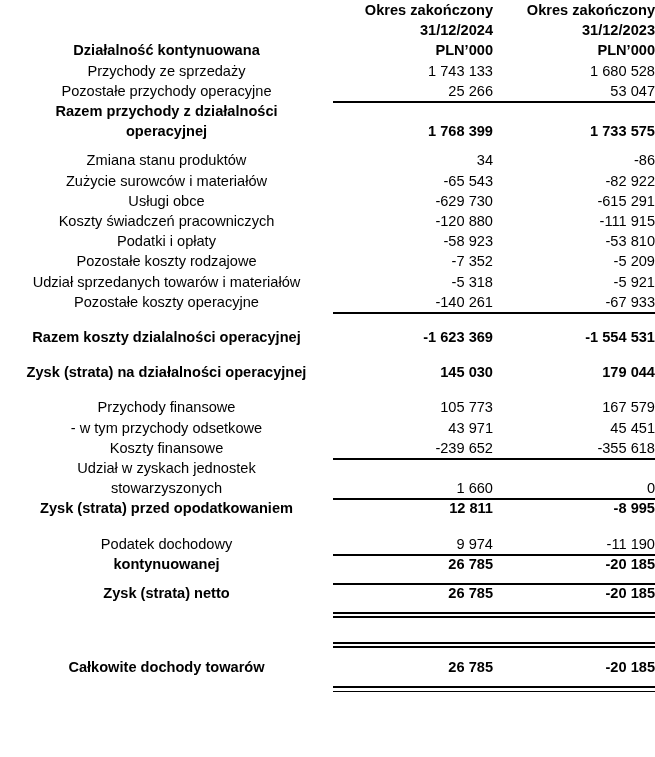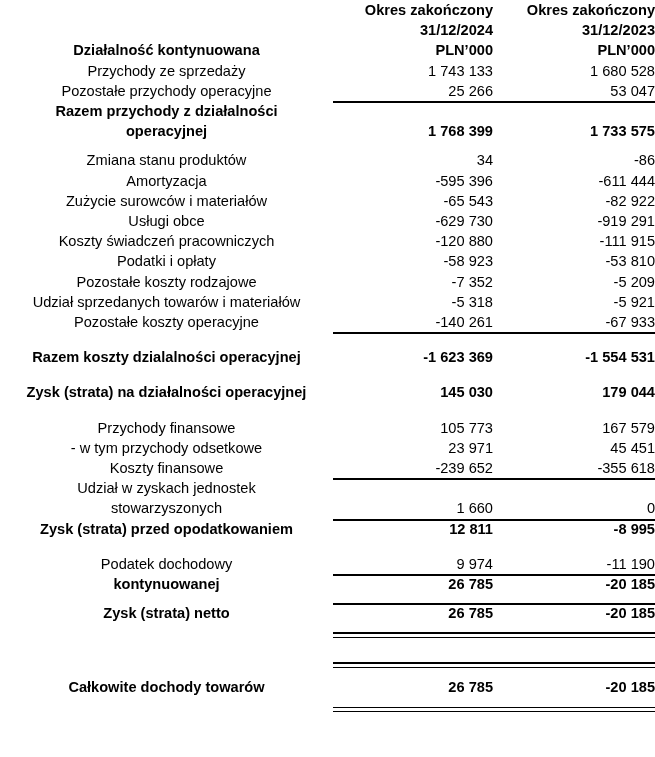--- a/index.html
+++ b/index.html
@@ -138,33 +138,28 @@
       <tr class="gap-sm">
           <td colspan="3"></td>
         </tr>
 
       <tr class="row">
         <td class="label">Zmiana stanu produktów</td>
         <td class="val">34</td>
         <td class="val">-86</td>
       </tr>
       <tr class="row">
-        <td class="label">Amortyzacja</td>
-        <td class="val">-595 396</td>
-        <td class="val">-611 444</td>
-      </tr>
-      <tr class="row">
         <td class="label">Zużycie surowców i materiałów</td>
         <td class="val">-65 543</td>
         <td class="val">-82 922</td>
       </tr>
       <tr class="row">
         <td class="label">Usługi obce</td>
         <td class="val">-629 730</td>
-        <td class="val">-919 291</td>
+        <td class="val">-615 291</td>
       </tr>
       <tr class="row">
         <td class="label">Koszty świadczeń pracowniczych</td>
         <td class="val">-120 880</td>
         <td class="val">-111 915</td>
       </tr>
       <tr class="row">
         <td class="label">Podatki i opłaty</td>
         <td class="val">-58 923</td>
         <td class="val">-53 810</td>
@@ -218,21 +213,21 @@
           <td colspan="3"></td>
         </tr>
 
       <tr class="row">
         <td class="label">Przychody finansowe</td>
         <td class="val">105 773</td>
         <td class="val">167 579</td>
       </tr>
       <tr class="row">
         <td class="label ital"> - w tym przychody odsetkowe</td>
-        <td class="val ital">23 971</td>
+        <td class="val ital">43 971</td>
         <td class="val ital">45 451</td>
       </tr>
       <tr class="row">
         <td class="label">Koszty finansowe</td>
         <td class="val">-239 652</td>
         <td class="val">-355 618</td>
       </tr>
 
       <tr class="rule">
         <td></td>

